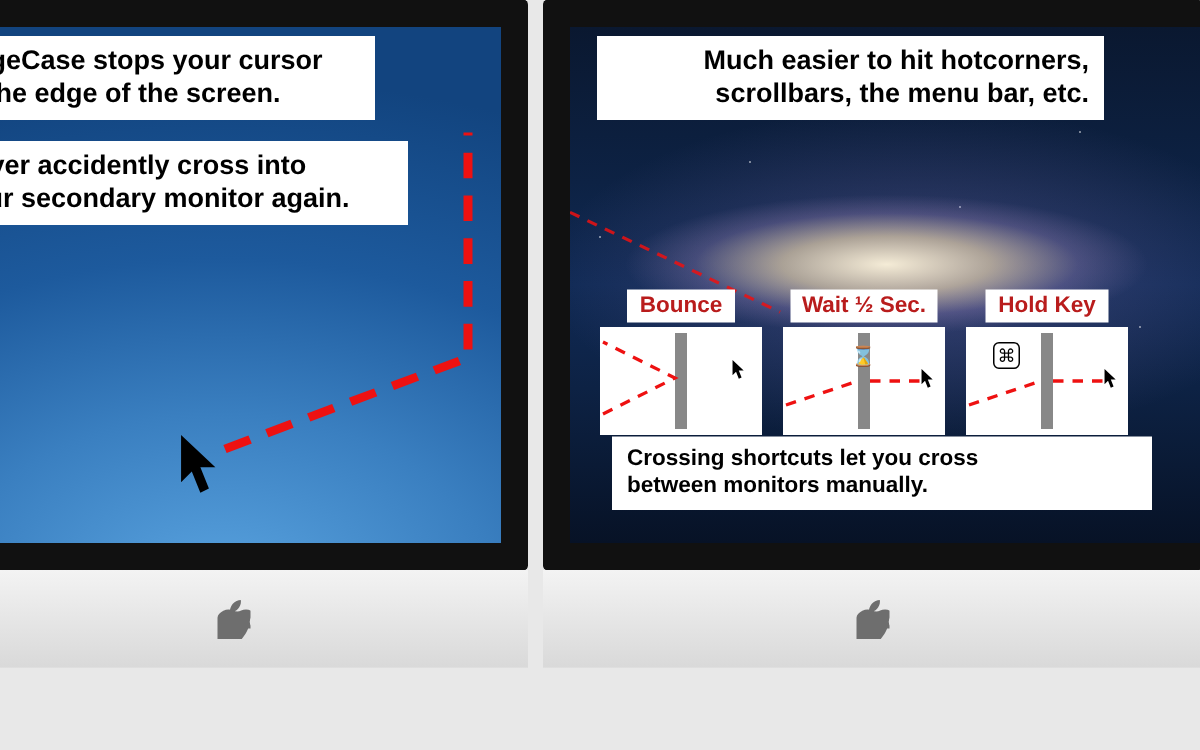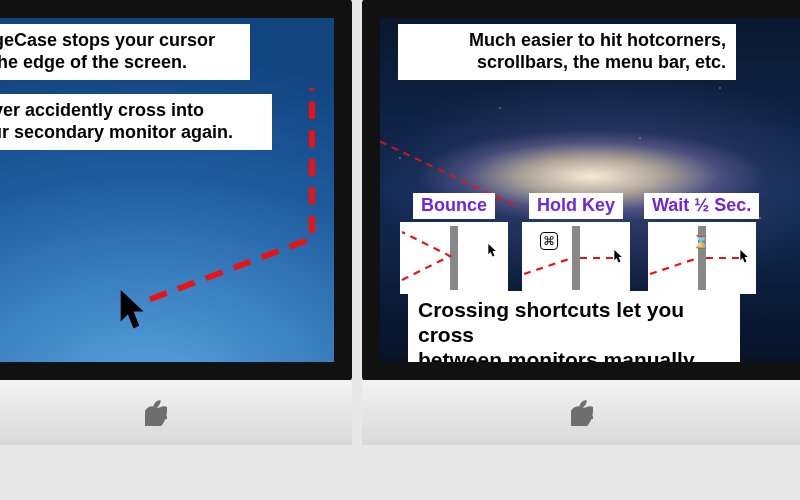--- a/index.html
+++ b/index.html
@@ -72,42 +72,42 @@
     color:#000;
     white-space:pre-line;
   }
 
   
   .l1 { left:0px; top:6px; width:290px; }
   .l2 { left:0px; top:76px; width:312px; }
 
   
   .r1 { left:18px; top:6px; width:338px;text-align:right; }
-  .r2 { left:28px; top:273px; width:332px; font-size:21px; }
+  .r2 { left:28px; top:273px; width:360px; font-size:15px; }
 
   
   .cursor-arrow {
     position:absolute; left:160px; top:272px; width:30px; height:40px;
   }
 
   
   .dash {
     position:absolute; stroke:#e11; stroke-width:6; stroke-dasharray:18 12; fill:none;
   }
   .dash-thin {
     position:absolute; stroke:#e11; stroke-width:2.2; stroke-dasharray:7 6; fill:none;
   }
 
   
   .cards {
     position:absolute; left:20px; top:175px; display:flex; gap:14px;
   }
   .card-wrap { display:flex; flex-direction:column; align-items:center; }
   .card-label {
-    background:#fff; padding:2px 8px 3px; font-weight:700; font-size:18px; color:#6d28d9; margin-bottom:3px;
+    background:#fff; padding:2px 8px 3px; font-weight:700; font-size:15px; color:#b91c1c; margin-bottom:3px;
   }
   .card {
     width:108px; height:72px; background:#fff; position:relative; overflow:visible;
   }
   .card .bar {
     position:absolute; left:50%; top:4px; width:8px; height:64px; background:#888; transform:translateX(-50%);
   }
   .tiny-cursor {
     position:absolute; width:10px; height:13px;
   }
@@ -158,49 +158,49 @@
             <polyline points="2,58 50,34 2,10"></polyline>
             <polyline points="58,34 106,34" stroke-opacity="0"></polyline>
           </svg>
           <svg class="tiny-cursor" style="left:88px;top:22px" viewBox="0 0 20 28">
             <path d="M0 0 L0 22 L5 17 L9 27 L13 25 L9 15 L16 15 Z" fill="#000"></path>
           </svg>
         </div>
       </div>
 
       <div class="card-wrap">
+        <div class="card-label">Wait ½ Sec.</div>
+        <div class="card">
+          <div class="bar"></div>
+          <svg class="dash-thin" style="left:0;top:0;width:108px;height:72px" viewBox="0 0 108 72">
+            <polyline points="2,52 50,36"></polyline>
+            <polyline points="58,36 96,36"></polyline>
+          </svg>
+          <span style="position:absolute;left:50%;top:12px;transform:translateX(-50%);font-size:13px;">⌛</span>
+          <svg class="tiny-cursor" style="left:92px;top:28px" viewBox="0 0 20 28">
+            <path d="M0 0 L0 22 L5 17 L9 27 L13 25 L9 15 L16 15 Z" fill="#000"></path>
+          </svg>
+        </div>
+      </div>
+
+      <div class="card-wrap">
         <div class="card-label">Hold Key</div>
         <div class="card">
           <div class="bar"></div>
           <svg class="dash-thin" style="left:0;top:0;width:108px;height:72px" viewBox="0 0 108 72">
             <polyline points="2,52 50,36"></polyline>
             <polyline points="58,36 96,36"></polyline>
           </svg>
           <span style="position:absolute;left:18px;top:10px;width:18px;height:18px;border:1.5px solid #000;border-radius:4px;display:flex;align-items:center;justify-content:center;font-size:12px;background:#fff;">⌘</span>
           <svg class="tiny-cursor" style="left:92px;top:28px" viewBox="0 0 20 28">
             <path d="M0 0 L0 22 L5 17 L9 27 L13 25 L9 15 L16 15 Z" fill="#000"></path>
           </svg>
         </div>
       </div>
 
-      <div class="card-wrap">
-        <div class="card-label">Wait ½ Sec.</div>
-        <div class="card">
-          <div class="bar"></div>
-          <svg class="dash-thin" style="left:0;top:0;width:108px;height:72px" viewBox="0 0 108 72">
-            <polyline points="2,52 50,36"></polyline>
-            <polyline points="58,36 96,36"></polyline>
-          </svg>
-          <span style="position:absolute;left:50%;top:12px;transform:translateX(-50%);font-size:13px;">⌛</span>
-          <svg class="tiny-cursor" style="left:92px;top:28px" viewBox="0 0 20 28">
-            <path d="M0 0 L0 22 L5 17 L9 27 L13 25 L9 15 L16 15 Z" fill="#000"></path>
-          </svg>
-        </div>
-      </div>
-
     </div>
 
     <div class="callout r2">Crossing shortcuts let you cross
 between monitors manually.</div>
   </div>
   <div class="chin">
     <svg class="apple-logo" viewBox="0 0 170 200">
       <path d="M120 0c3 17-4 33-14 44-10 11-26 19-41 18-3-16 5-32 14-43C89 8 107 1 120 0zM158 147c-6 14-9 20-17 32-11 17-27 38-46 38-17 0-22-11-45-11-23 0-28 11-45 11-19 0-33-19-45-36C-9 143-13 97 8 72c12-15 31-24 49-24 18 0 30 11 45 11 15 0 24-11 45-11 16 0 33 9 45 23-40 22-33 79 16 76z"></path>
     </svg>
   </div>

